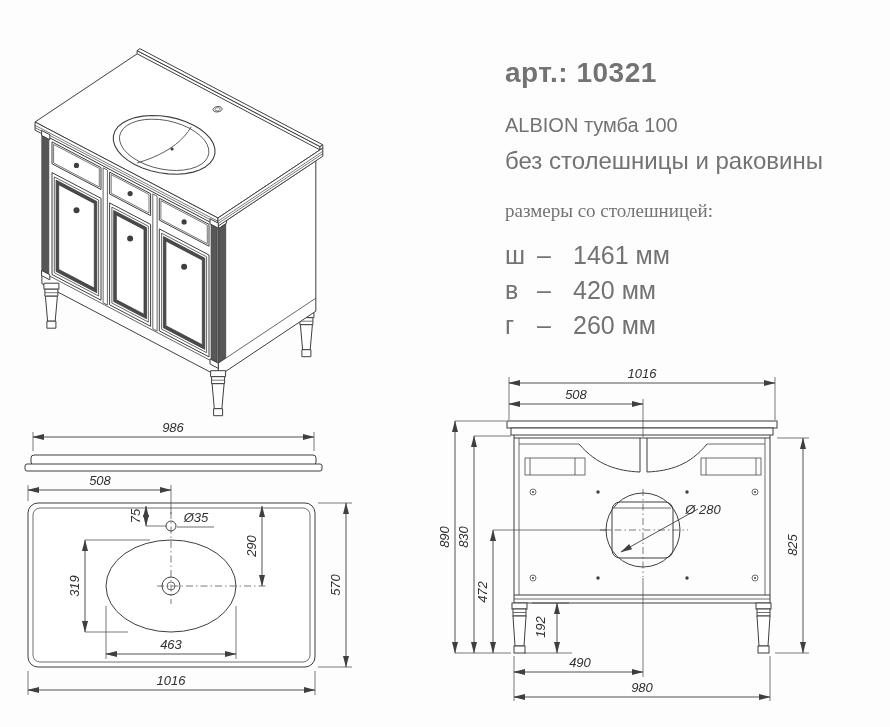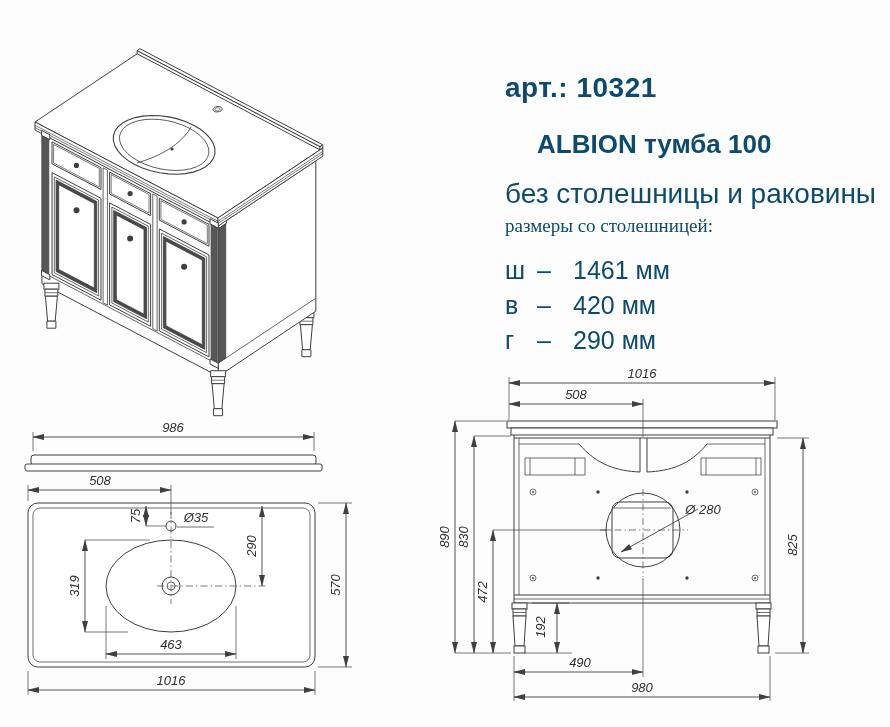--- a/index.html
+++ b/index.html
@@ -7,24 +7,24 @@
          font-family:"Liberation Sans",sans-serif;}
   svg.drw{position:absolute;left:0;top:0;}
   .ln{stroke:#3f3f3f;stroke-width:1;fill:none;}
   .lt{stroke:#3f3f3f;stroke-width:0.75;fill:none;}
   .wh{fill:#ffffff;stroke:#3f3f3f;stroke-width:1;}
   .dim{stroke:#3f3f3f;stroke-width:0.9;fill:none;marker-start:url(#arr);marker-end:url(#arr);}
   .ldr{stroke:#3f3f3f;stroke-width:0.9;fill:none;marker-start:url(#arr);}
   .ext{stroke:#3f3f3f;stroke-width:0.7;fill:none;}
   .dsh{stroke:#3f3f3f;stroke-width:0.7;fill:none;stroke-dasharray:7 3 1.5 3;}
   .dt{font:italic 13px "Liberation Sans",sans-serif;fill:#303030;text-anchor:middle;}
-  .info{position:absolute;left:505px;top:16px;width:380px;height:532px;color:#0c4a6e;}
+  .info{position:absolute;left:505px;top:1px;width:380px;height:532px;color:#737373;}
   .info .article{position:absolute;top:56px;left:0;font-size:28px;font-weight:700;letter-spacing:0.5px;}
-  .info .title{position:absolute;top:113px;left:0;font-size:26px;font-weight:700;margin-left:32px;}
-  .info .subtitle{position:absolute;top:146px;left:0;font-size:28px;font-weight:400;margin-top:16px;}
+  .info .title{position:absolute;top:113px;left:0;font-size:20px;font-weight:400;}
+  .info .subtitle{position:absolute;top:146px;left:0;font-size:24px;font-weight:400;}
   .info .heading{position:absolute;top:199px;left:0;font-size:19px;font-weight:400;font-family:Liberation Serif, serif;}
   .rows{position:absolute;top:237px;left:0;font-size:25px;}
   .row{display:flex;height:35px;align-items:center;}
   .row .k{width:32px;}
   .row .d{width:36px;}
 </style>
 </head>
 <body>
 
 <div class="stage">
@@ -332,18 +332,18 @@
       <span class="v">1461 мм</span>
     </div>
     <div class="row">
       <span class="k">в</span>
       <span class="d">–</span>
       <span class="v">420 мм</span>
     </div>
     <div class="row">
       <span class="k">г</span>
       <span class="d">–</span>
-      <span class="v">290 мм</span>
+      <span class="v">260 мм</span>
     </div>
   </div>
 </div>
 
 </div>
 
 </body></html>

